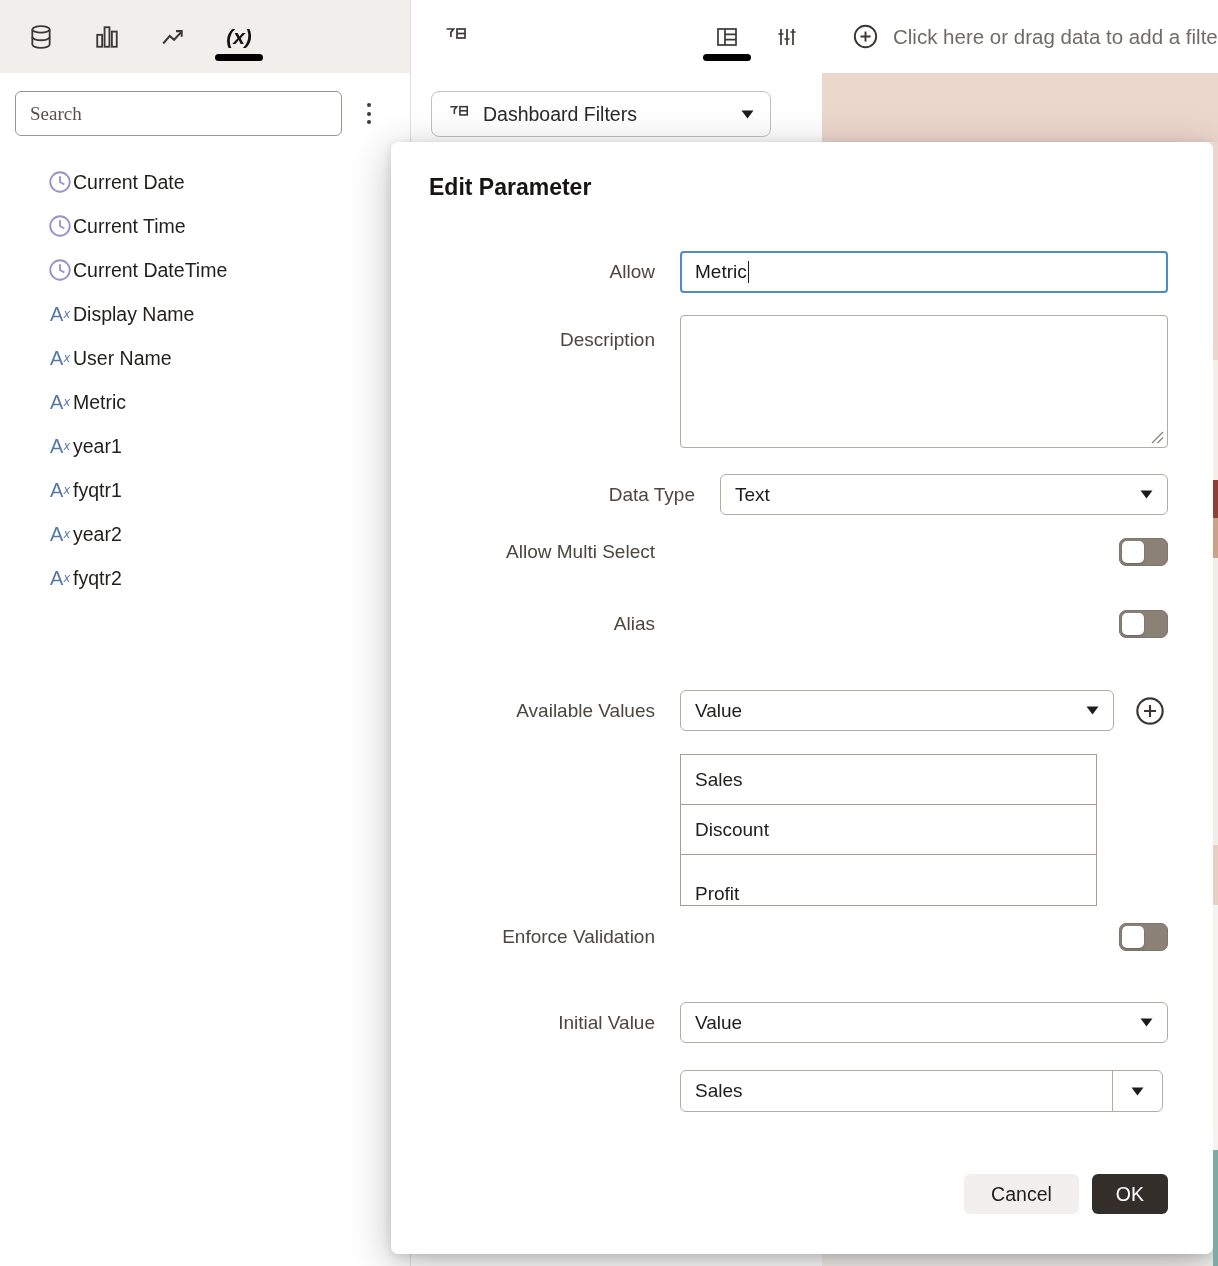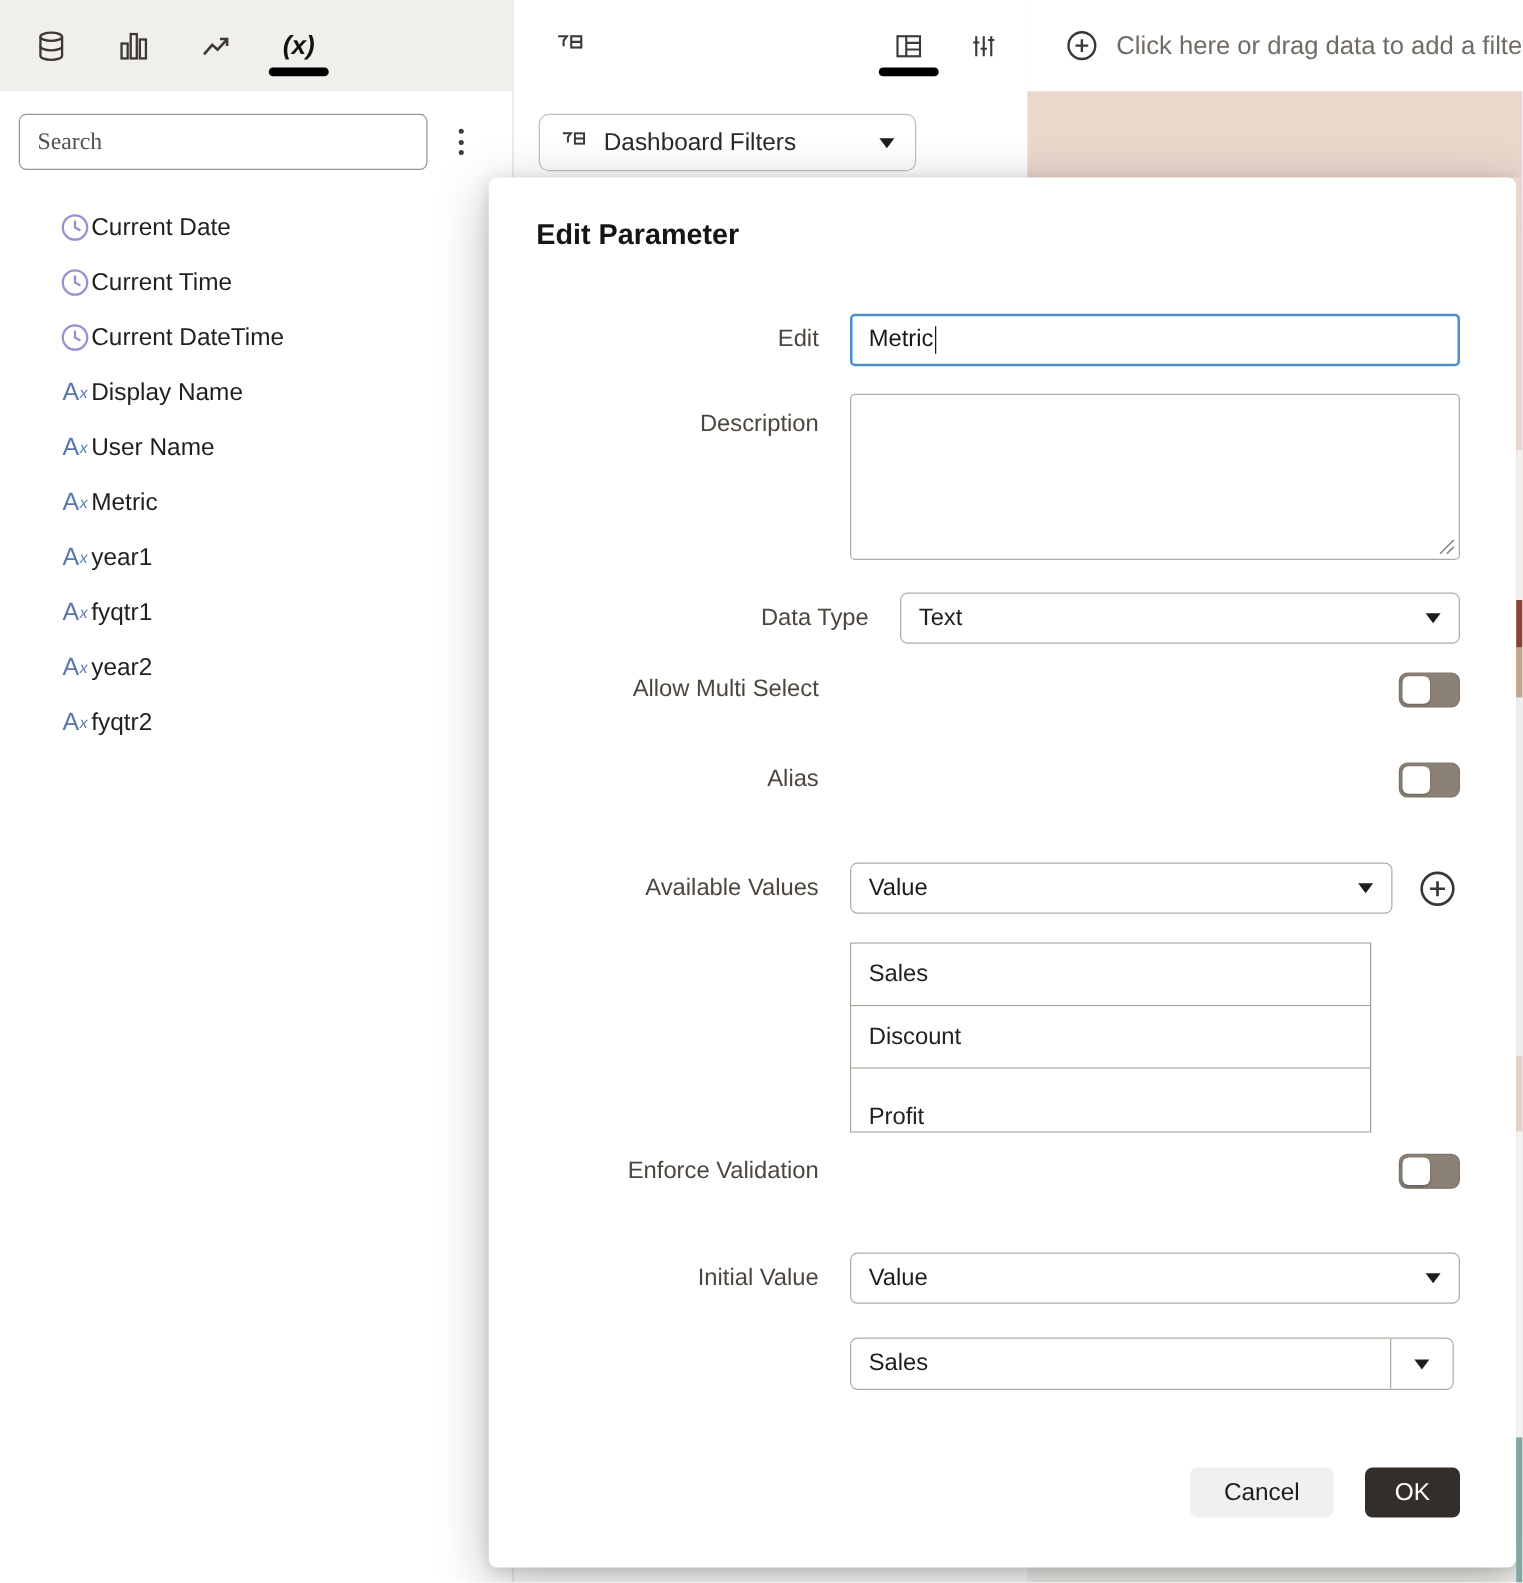--- a/index.html
+++ b/index.html
@@ -26,21 +26,21 @@
   .param-list { list-style:none; margin-top:24px; }
   .param-item { height:44px; display:flex; align-items:center; padding-left:47px; font-size:19.5px; color:#211f1c; cursor:pointer; }
   .item-icon { width:26px; height:26px; display:flex; align-items:center; justify-content:center; flex:0 0 26px; }
   .ax { font-size:20px; color:#5678ad; font-weight:500; line-height:1; }
   .ax .ax-sub { font-size:12.5px; font-style:italic; vertical-align:-4px; margin-left:0.5px; }
 
   
   .mid-panel { position:absolute; left:412px; top:0; width:410px; height:1266px; background:#fff; }
   .mid-toolbar { height:73px; position:relative; display:flex; align-items:center; padding-left:21px; }
   .mid-right-icons { position:absolute; right:12px; top:0; height:100%; display:flex; align-items:center; gap:14px; }
-  .filters-select { margin:18px 0 0 19px; width:302px; height:46px; border:1px solid #c6c0b9; border-radius:8px; display:flex; align-items:center; padding:0 16px; gap:13px; cursor:pointer; background:#fff; }
+  .filters-select { margin:18px 0 0 19px; width:340px; height:46px; border:1px solid #c6c0b9; border-radius:8px; display:flex; align-items:center; padding:0 16px; gap:13px; cursor:pointer; background:#fff; }
   .filters-select .sel-label { font-size:19.5px; color:#2b2927; }
   .filters-select .caret { margin-left:auto; }
 
   
   .right-panel { position:absolute; left:822px; top:0; width:396px; height:1266px; background:#f4f2ef; }
   .canvas-topbar { height:73px; background:#fff; display:flex; align-items:center; gap:14px; padding-left:30px; white-space:nowrap; overflow:hidden; cursor:pointer; }
   .canvas-topbar .hint { font-size:20.5px; color:#716b65; }
   .canvas-pink { position:absolute; left:0; top:73px; width:100%; height:69px; background:#ecd7cd; }
   .edge-strip { position:absolute; left:1213px; top:142px; width:5px; height:1124px; z-index:20; }
   .edge-strip div { width:5px; }
@@ -79,21 +79,21 @@
   .value-row { height:50px; display:flex; align-items:center; padding-left:14px; font-size:19px; color:#23211e; border-bottom:1px solid #a59e95; cursor:pointer; background:#fff; }
   .value-row:last-child { border-bottom:none;align-items:flex-end; }
 
   .combo { width:483px; height:42px; border:1px solid #b3aca4; border-radius:6px; display:flex; align-items:center; background:#fff; overflow:hidden; }
   .combo .combo-text { flex:1; padding:0 14px; font-size:19px; color:#1f1d1b; }
   .combo .combo-caret { width:50px; height:100%; border-left:1px solid #b3aca4; display:flex; align-items:center; justify-content:center; cursor:pointer; }
 
   .btn-row { display:flex; justify-content:flex-end; margin-top:62px; }
   .btn { height:40px; border:none; border-radius:6px; font-family:inherit; font-size:19.5px; cursor:pointer; }
   .btn-cancel { background:#f1f0ef; color:#1f1d1b; padding:0 27px; }
-  .btn-ok { background:#332e2a; color:#fff; padding:0 24px; margin-left:25px; font-weight:500; }
+  .btn-ok { background:#332e2a; color:#fff; padding:0 24px; margin-left:13px; font-weight:500; }
 
   .mt22{margin-top:22px;} .mt26{margin-top:26px;padding-left:40px;} .mt23{margin-top:23px;} .mt44{margin-top:44px;}
   .mt52{margin-top:52px;} .mt17{margin-top:17px;} .mt51{margin-top:51px;} .mt27{margin-top:27px;}
 </style>
 </head>
 <body>
 
 <div class="left-panel">
   <div class="left-toolbar">
     <div class="tool-tab">
@@ -262,21 +262,21 @@
     <div class="es7"></div>
     <div class="es8"></div>
 </div>
 
 <div class="dialog">
   <div class="dlg-title">Edit Parameter</div>
 
   <div class="dlg-form">
 
     <div class="frow">
-      <div class="flabel">Edit</div>
+      <div class="flabel">Allow</div>
       <div class="name-input">
         <span>Metric</span>
         <span class="text-caret"></span>
       </div>
     </div>
 
     <div class="frow top-align mt22">
       <div class="flabel">Description</div>
       <div class="desc-wrap">
         <textarea class="desc-textarea" style=""></textarea>

